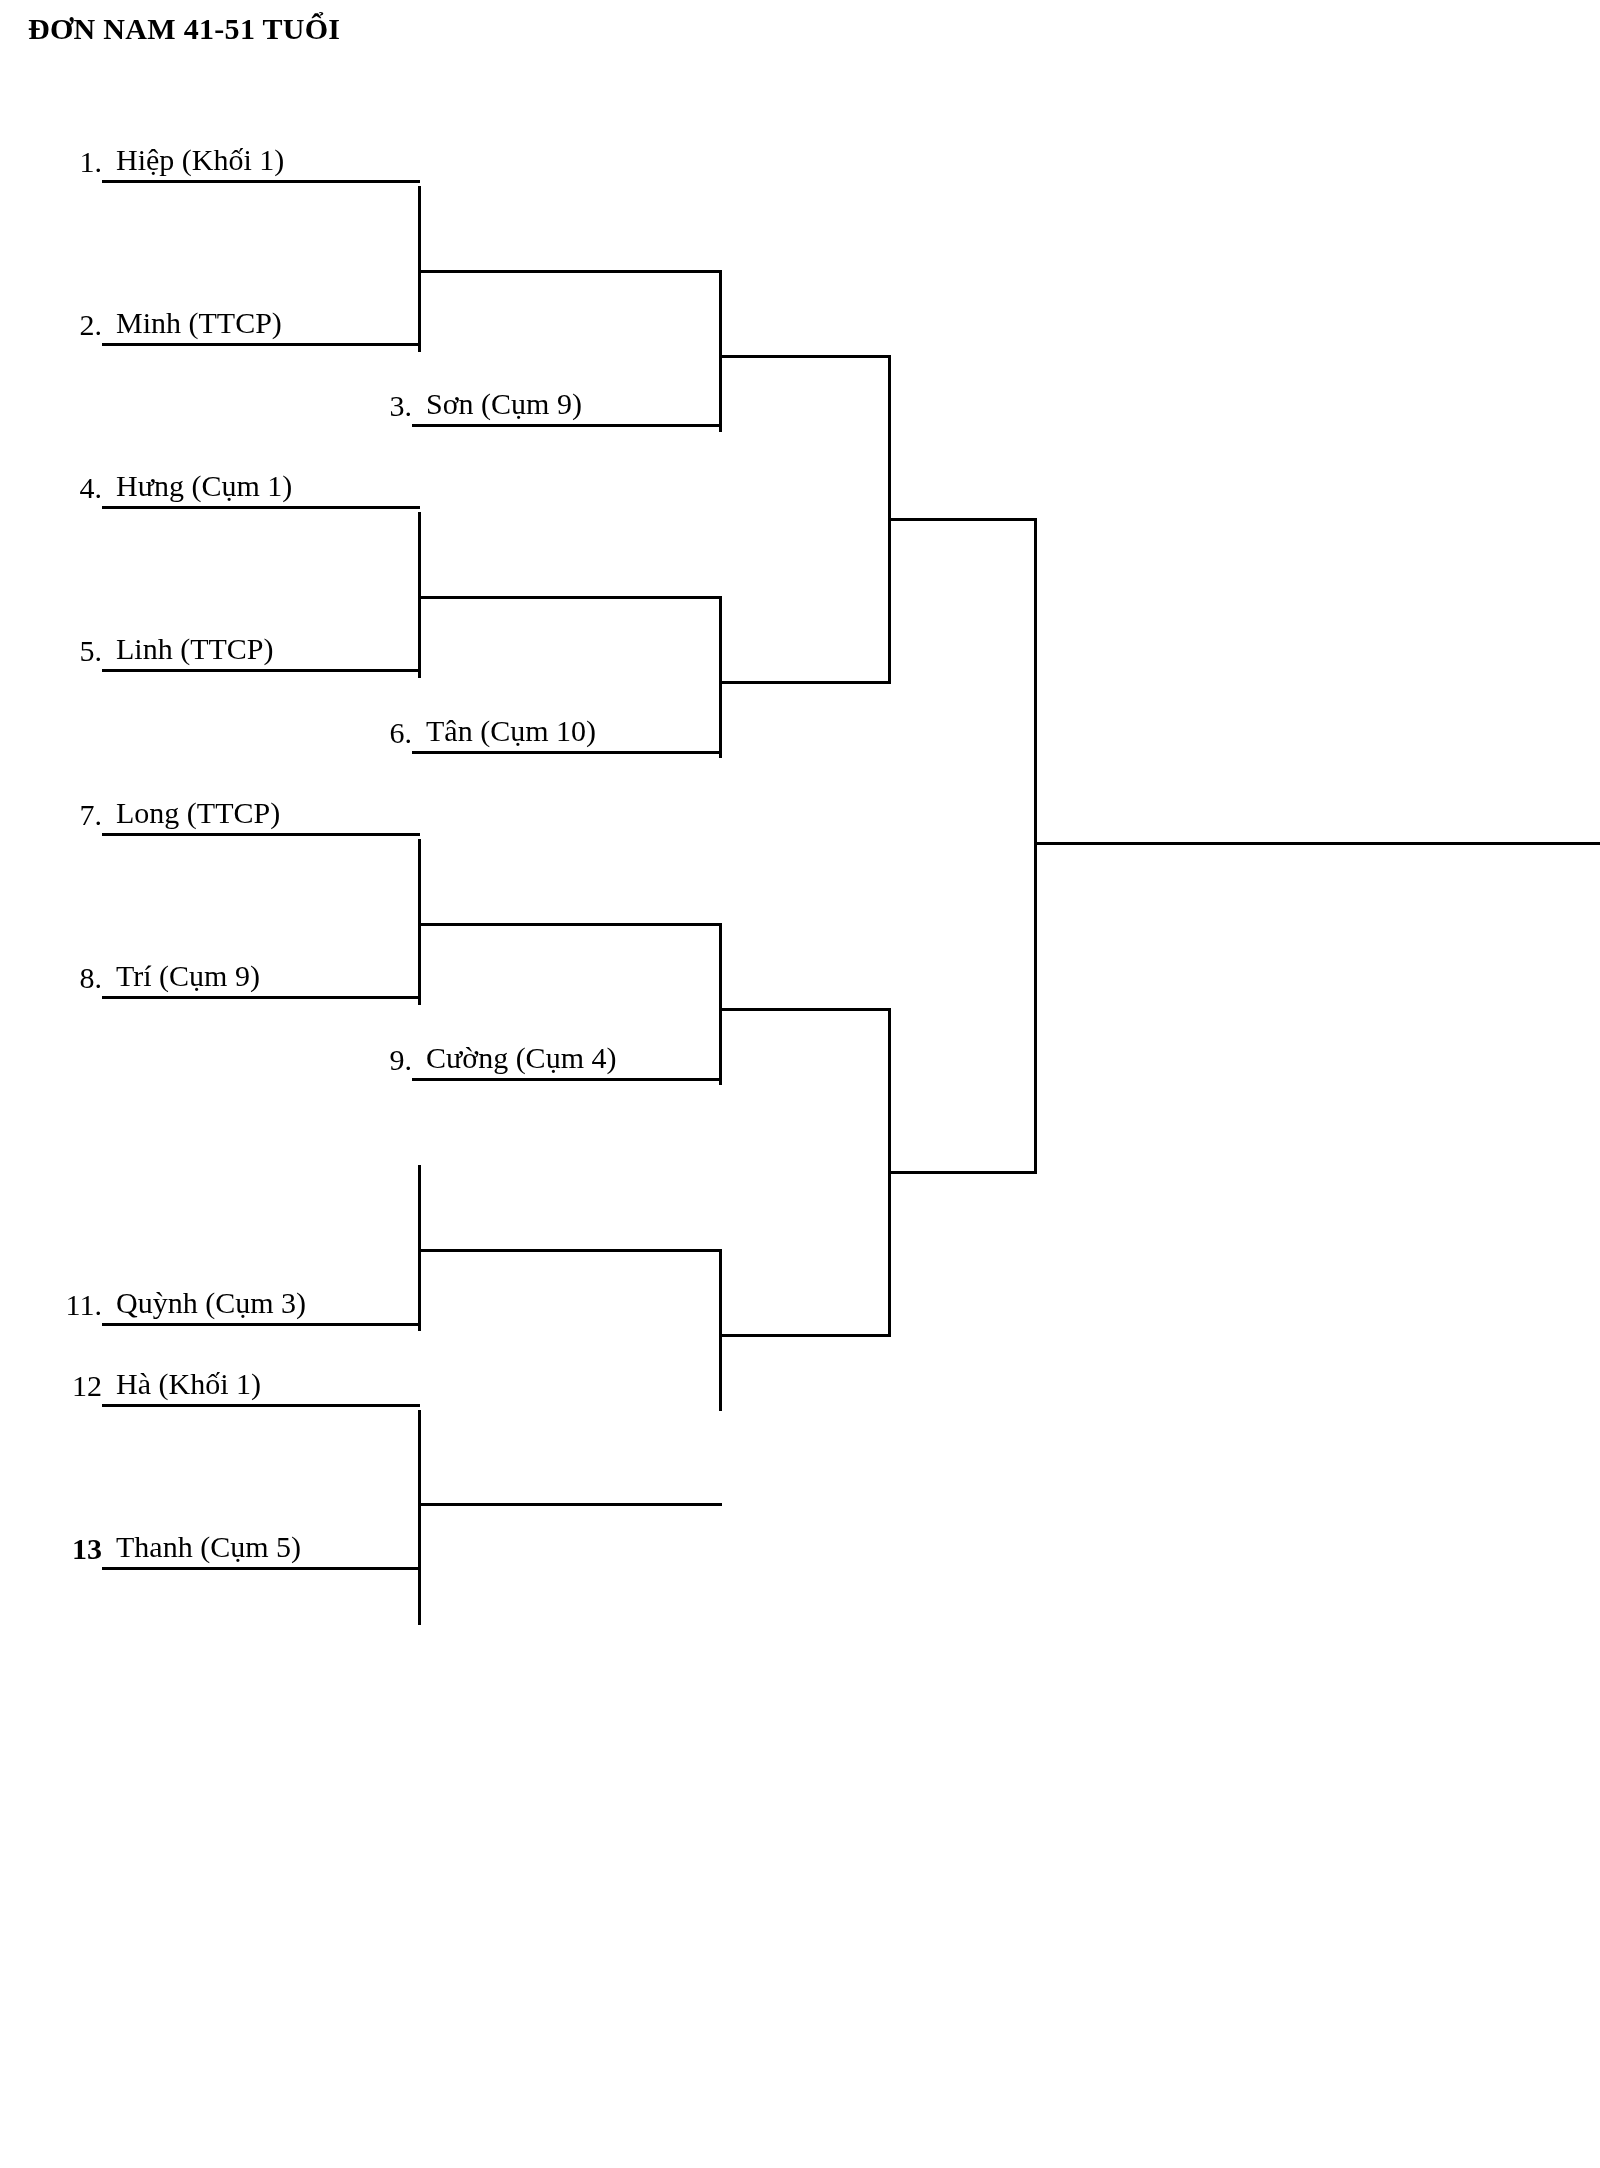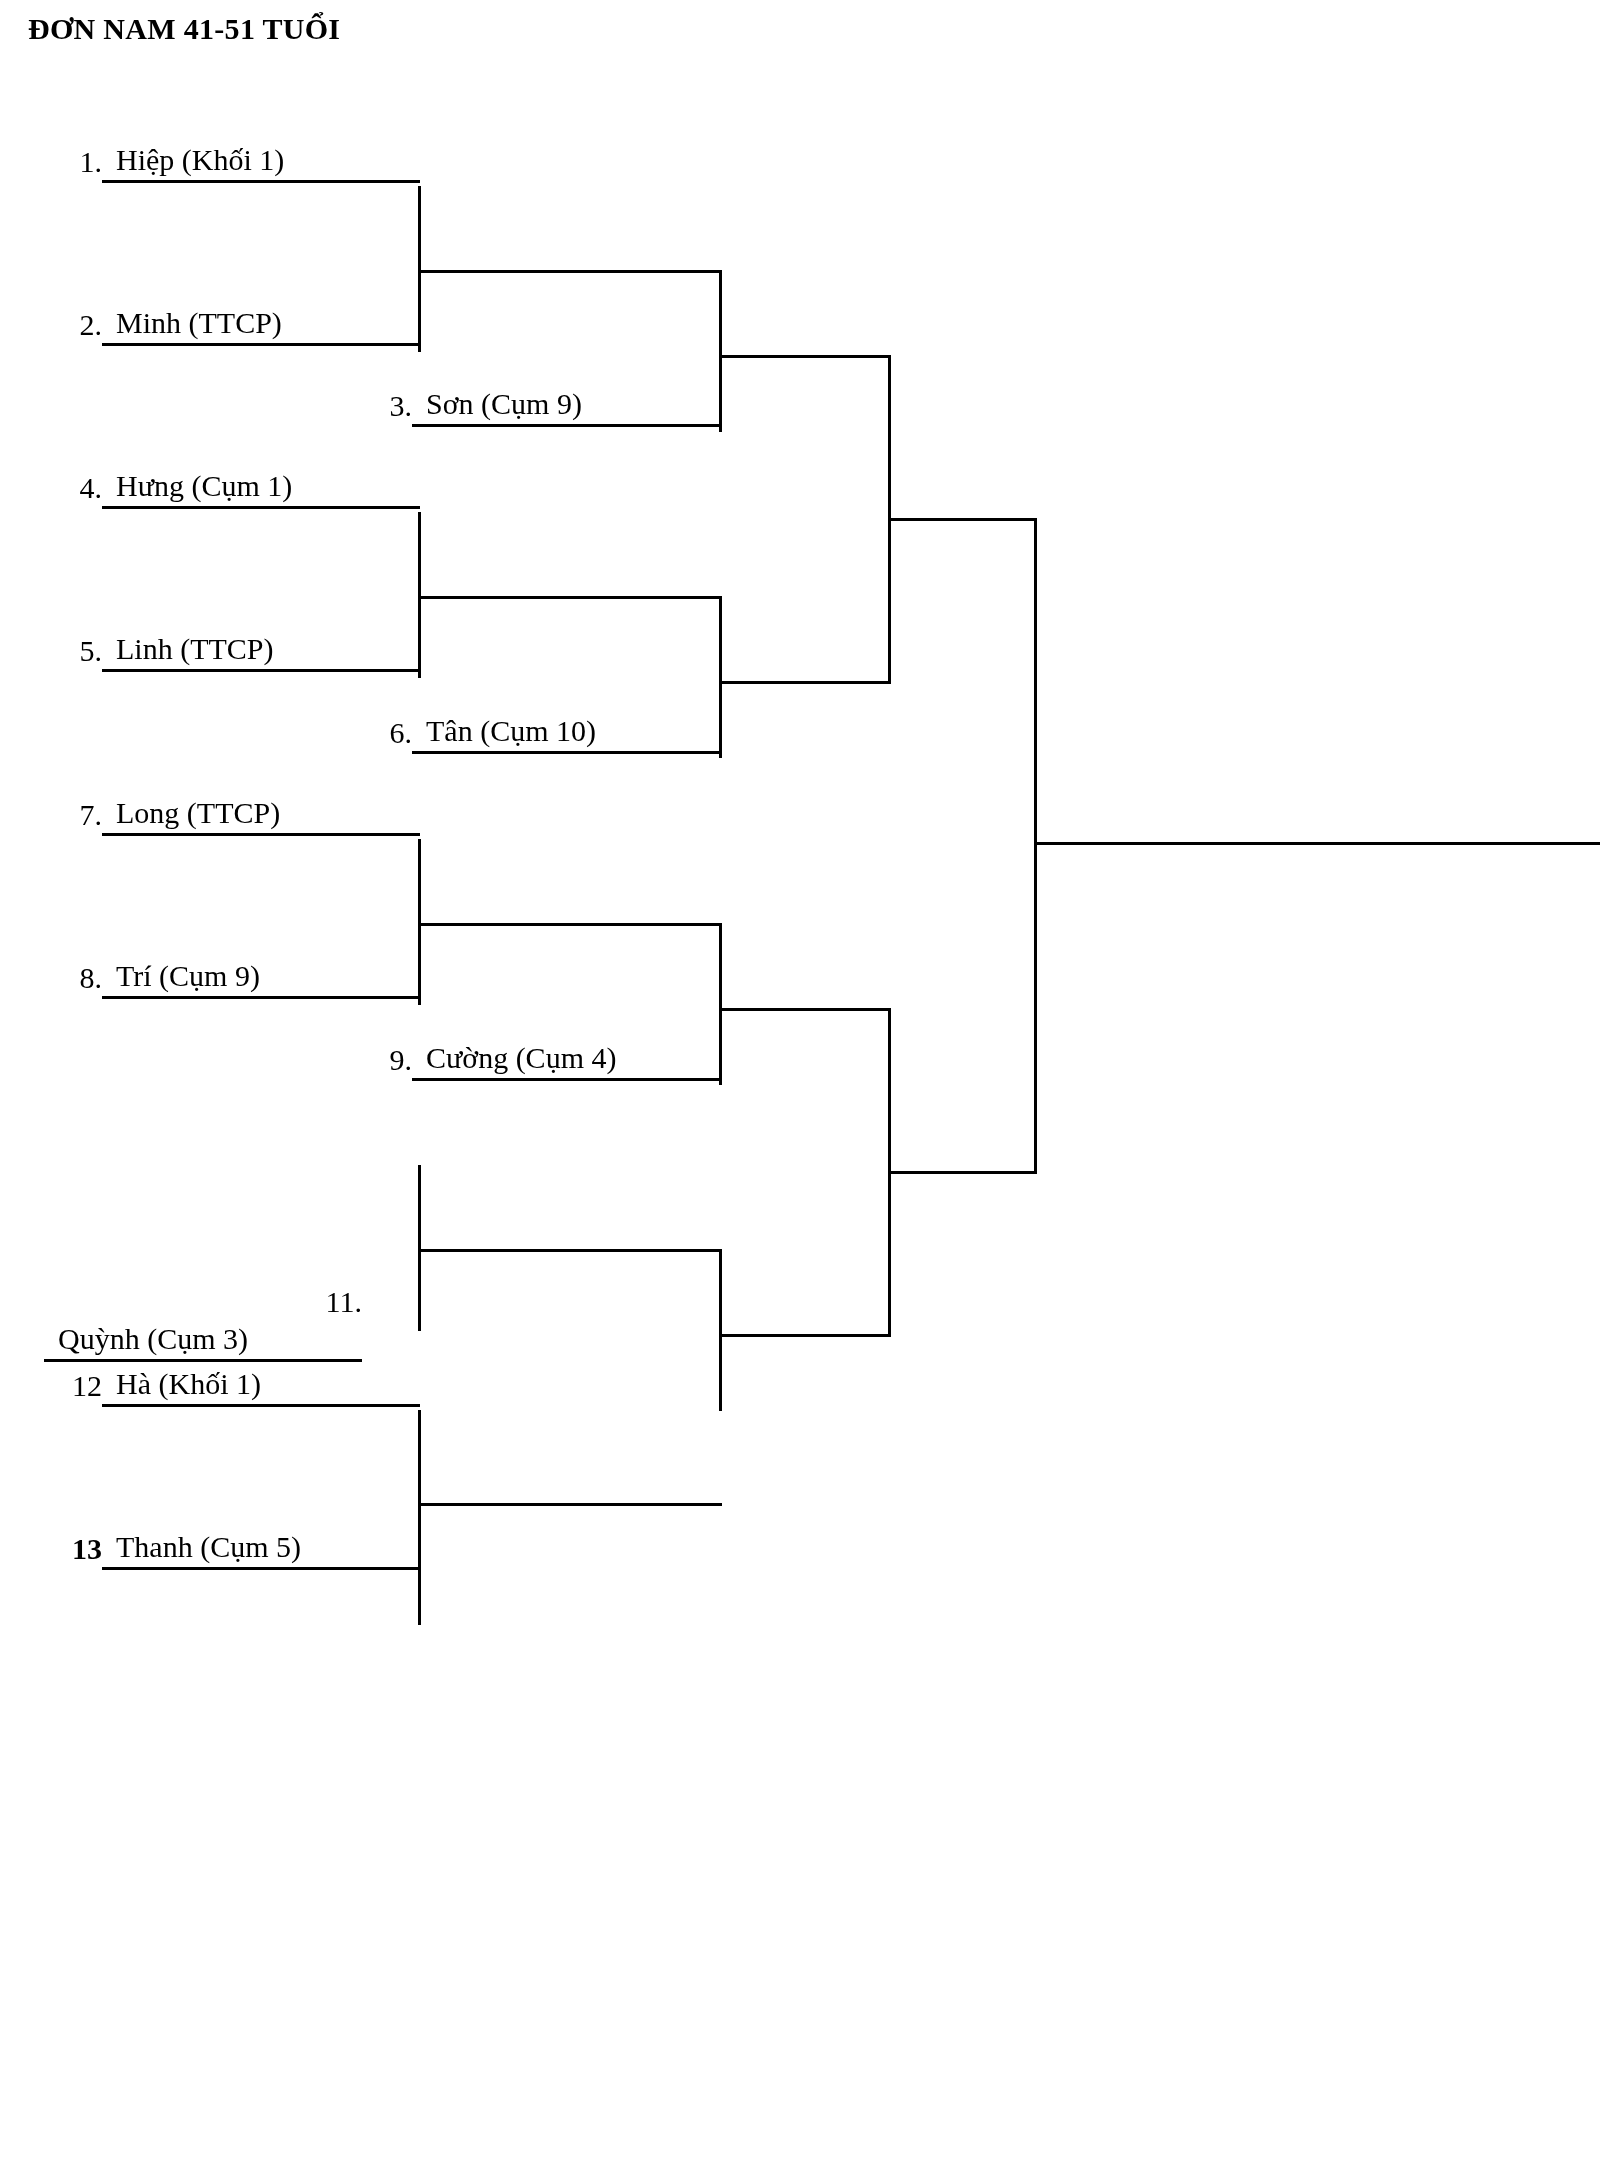--- a/index.html
+++ b/index.html
@@ -109,21 +109,21 @@
   </div>
 
   <div class="entry" style="left:60px; top:960px;">
     <span class="num" style="width:42px;">8.</span>
     <span class="name-wrap" style="width:318px;">
       <span class="name">Trí (Cụm 9)</span>
     </span>
   </div>
 
 
-  <div class="entry" style="left:44px; top:1287px;flex-direction:column;">
+  <div class="entry" style="left:44px; top:1287px;">
     <span class="num" style="width:58px;">11.</span>
     <span class="name-wrap" style="width:318px;">
       <span class="name">Quỳnh (Cụm 3)</span>
     </span>
   </div>
 
   <div class="entry" style="left:46px; top:1368px;">
     <span class="num" style="width:56px;">12</span>
     <span class="name-wrap" style="width:318px;">
       <span class="name">Hà (Khối 1)</span>

